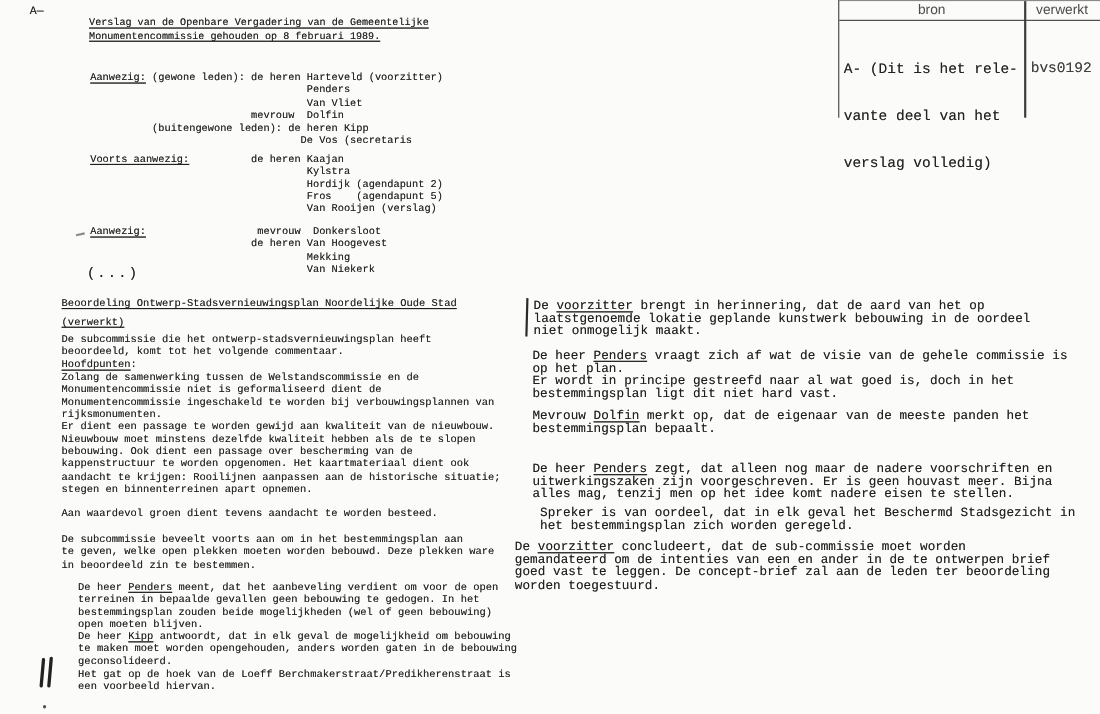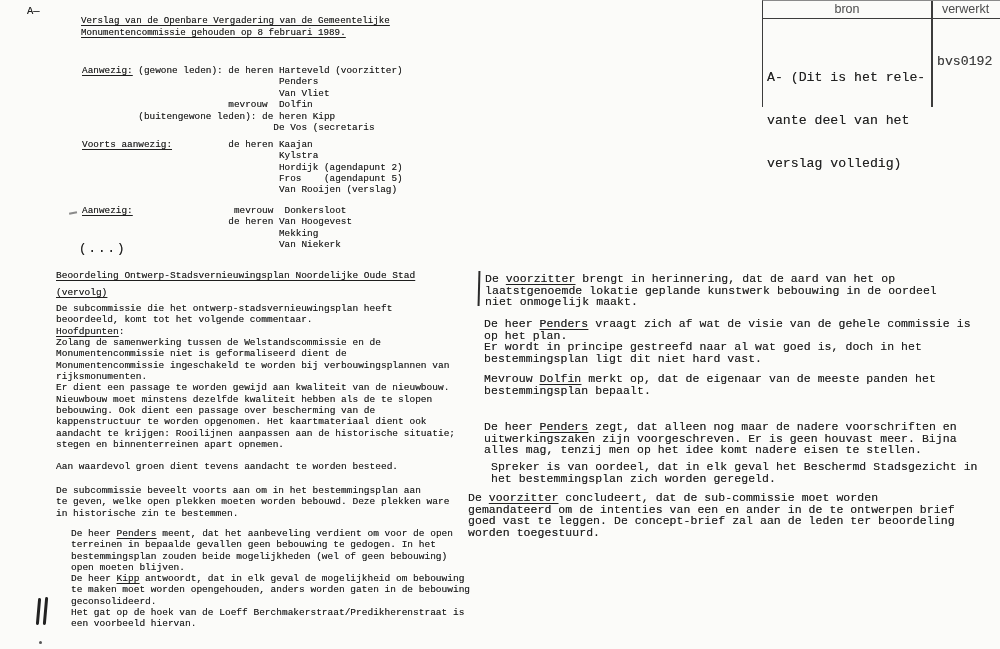--- a/index.html
+++ b/index.html
@@ -52,21 +52,21 @@
     border-bottom:1.5px solid #3c3c3c;display:flex;
   }
   .stamp-h{
     font-family:"Liberation Sans","DejaVu Sans",sans-serif;
     font-size:12.5px;color:#4c4c4c;text-align:center;padding-top:1px;
   }
   .stamp-h1{width:168px;}
   .stamp-h2{flex:1;}
   .stamp-divider{position:absolute;left:168px;top:0;bottom:0;width:1.5px;background:#3c3c3c;}
   .stamp-note{
-    position:absolute;left:4px;top:41px;white-space:pre;
+    position:absolute;left:4px;top:26px;white-space:pre;
     font-size:13.2px;line-height:14.4px;color:#222;
     text-shadow:0 0 .5px rgba(30,30,30,.5);
   }
   .stamp-code{
     position:absolute;left:174px;top:53px;font-size:13.2px;color:#404040;
     text-shadow:0 0 .5px rgba(30,30,30,.5);
   }
 
   
   .mark{position:absolute;background:#2a2a2a;}
@@ -94,24 +94,24 @@
   </div>
   <div class="stamp-code">bvs0192</div>
 </div>
 
 <div id="doc-body">
     <div class="block b-title"><div class="ln"><span class="u">Verslag van de Openbare Vergadering van de Gemeentelijke</span></div><div class="ln"><span class="u">Monumentencommissie gehouden op 8 februari 1989.</span></div></div>
     <div class="block b-attendance-aanwezig"><div class="ln"><span class="u">Aanwezig:</span> (gewone leden): de heren Harteveld (voorzitter)</div><div class="ln">                                   Penders</div><div class="ln">                                   Van Vliet</div><div class="ln">                          mevrouw  Dolfin</div><div class="ln">          (buitengewone leden): de heren Kipp</div><div class="ln">                                  De Vos (secretaris</div></div>
     <div class="block b-attendance-voorts"><div class="ln"><span class="u">Voorts aanwezig:</span>          de heren Kaajan</div><div class="ln">                                   Kylstra</div><div class="ln">                                   Hordijk (agendapunt 2)</div><div class="ln">                                   Fros    (agendapunt 5)</div><div class="ln">                                   Van Rooijen (verslag)</div></div>
     <div class="block b-attendance-afwezig"><div class="ln"><span class="u">Aanwezig:</span>                  mevrouw  Donkersloot</div><div class="ln">                          de heren Van Hoogevest</div><div class="ln">                                   Mekking</div><div class="ln">                                   Van Niekerk</div></div>
     <div class="block b-ellipsis"><div class="ln">(...)</div></div>
-    <div class="block b-section-heading"><div class="ln"><span class="u">Beoordeling Ontwerp-Stadsvernieuwingsplan Noordelijke Oude Stad</span></div><div class="ln"><span class="u">(vervolg)</span></div></div>
+    <div class="block b-section-heading"><div class="ln"><span class="u">Beoordeling Ontwerp-Stadsvernieuwingsplan Noordelijke Oude Stad</span></div><div class="ln"><span class="u">(verwerkt)</span></div></div>
     <div class="block b-left-p1"><div class="ln">De subcommissie die het ontwerp-stadsvernieuwingsplan heeft</div><div class="ln">beoordeeld, komt tot het volgende commentaar.</div><div class="ln"><span class="u">Hoofdpunten</span>:</div><div class="ln">Zolang de samenwerking tussen de Welstandscommissie en de</div><div class="ln">Monumentencommissie niet is geformaliseerd dient de</div><div class="ln">Monumentencommissie ingeschakeld te worden bij verbouwingsplannen van</div><div class="ln">rijksmonumenten.</div><div class="ln">Er dient een passage te worden gewijd aan kwaliteit van de nieuwbouw.</div><div class="ln">Nieuwbouw moet minstens dezelfde kwaliteit hebben als de te slopen</div><div class="ln">bebouwing. Ook dient een passage over bescherming van de</div><div class="ln">kappenstructuur te worden opgenomen. Het kaartmateriaal dient ook</div><div class="ln">aandacht te krijgen: Rooilijnen aanpassen aan de historische situatie;</div><div class="ln">stegen en binnenterreinen apart opnemen.</div></div>
     <div class="block b-left-p2"><div class="ln">Aan waardevol groen dient tevens aandacht te worden besteed.</div></div>
-    <div class="block b-left-p3"><div class="ln">De subcommissie beveelt voorts aan om in het bestemmingsplan aan</div><div class="ln">te geven, welke open plekken moeten worden bebouwd. Deze plekken ware</div><div class="ln">in historische zin te bestemmen.</div></div>
+    <div class="block b-left-p3"><div class="ln">De subcommissie beveelt voorts aan om in het bestemmingsplan aan</div><div class="ln">te geven, welke open plekken moeten worden bebouwd. Deze plekken ware</div><div class="ln">in beoordeeld zin te bestemmen.</div></div>
     <div class="block b-left-p4"><div class="ln">De heer <span class="u">Penders</span> meent, dat het aanbeveling verdient om voor de open</div><div class="ln">terreinen in bepaalde gevallen geen bebouwing te gedogen. In het</div><div class="ln">bestemmingsplan zouden beide mogelijkheden (wel of geen bebouwing)</div><div class="ln">open moeten blijven.</div><div class="ln">De heer <span class="u">Kipp</span> antwoordt, dat in elk geval de mogelijkheid om bebouwing</div><div class="ln">te maken moet worden opengehouden, anders worden gaten in de bebouwing</div><div class="ln">geconsolideerd.</div><div class="ln">Het gat op de hoek van de Loeff Berchmakerstraat/Predikherenstraat is</div><div class="ln">een voorbeeld hiervan.</div></div>
     <div class="block b-right-p1"><div class="ln">De <span class="u">voorzitter</span> brengt in herinnering, dat de aard van het op</div><div class="ln">laatstgenoemde lokatie geplande kunstwerk bebouwing in de oordeel</div><div class="ln">niet onmogelijk maakt.</div></div>
     <div class="block b-right-p2"><div class="ln">De heer <span class="u">Penders</span> vraagt zich af wat de visie van de gehele commissie is</div><div class="ln">op het plan.</div><div class="ln">Er wordt in principe gestreefd naar al wat goed is, doch in het</div><div class="ln">bestemmingsplan ligt dit niet hard vast.</div></div>
     <div class="block b-right-p3"><div class="ln">Mevrouw <span class="u">Dolfin</span> merkt op, dat de eigenaar van de meeste panden het</div><div class="ln">bestemmingsplan bepaalt.</div></div>
     <div class="block b-right-p4"><div class="ln">De heer <span class="u">Penders</span> zegt, dat alleen nog maar de nadere voorschriften en</div><div class="ln">uitwerkingszaken zijn voorgeschreven. Er is geen houvast meer. Bijna</div><div class="ln">alles mag, tenzij men op het idee komt nadere eisen te stellen.</div></div>
     <div class="block b-right-p5"><div class="ln"> Spreker is van oordeel, dat in elk geval het Beschermd Stadsgezicht in</div><div class="ln"> het bestemmingsplan zich worden geregeld.</div></div>
     <div class="block b-right-p6"><div class="ln">De <span class="u">voorzitter</span> concludeert, dat de sub-commissie moet worden</div><div class="ln">gemandateerd om de intenties van een en ander in de te ontwerpen brief</div><div class="ln">goed vast te leggen. De concept-brief zal aan de leden ter beoordeling</div><div class="ln">worden toegestuurd.</div></div>
   </div>
 
 <div class="mark mark-rightline"></div>

